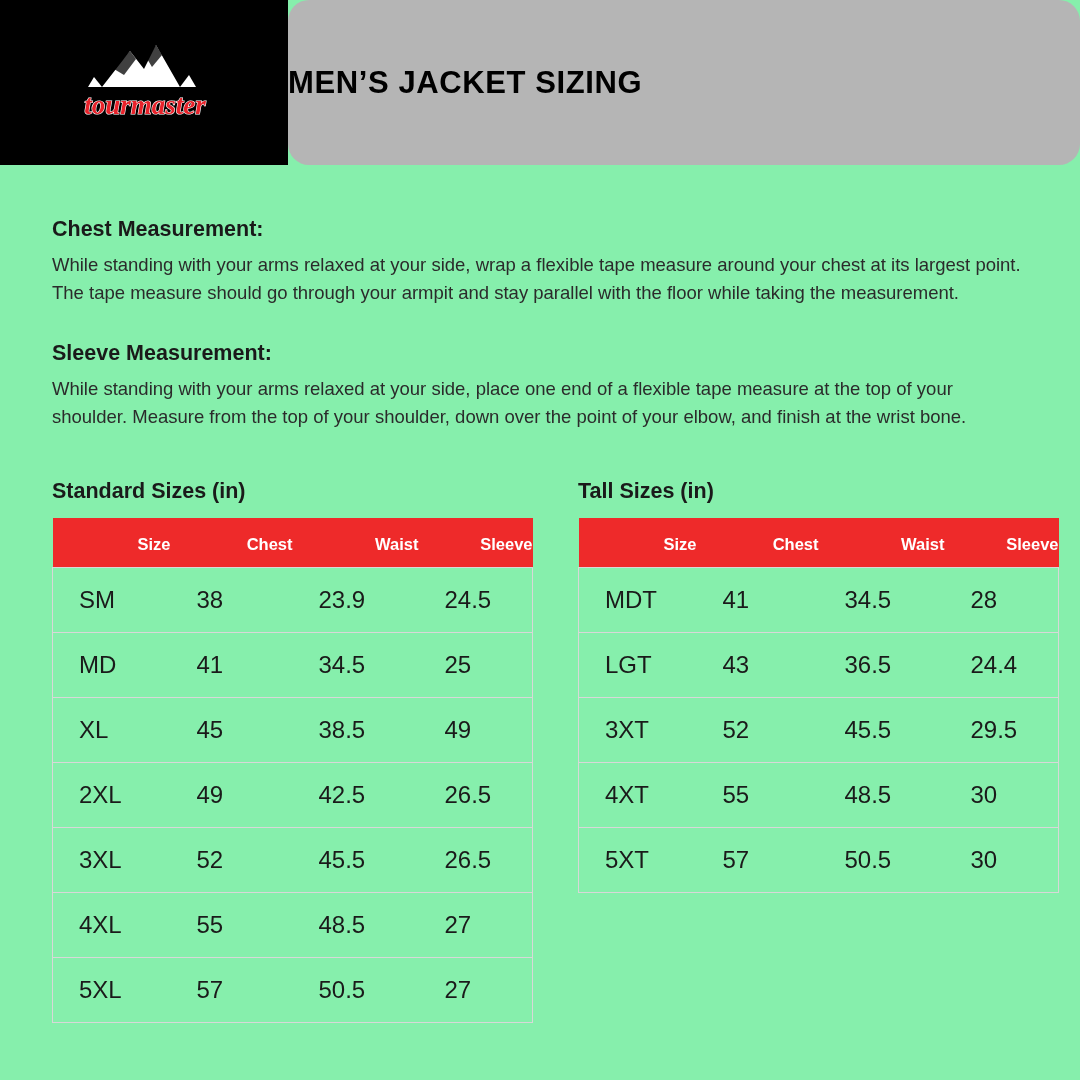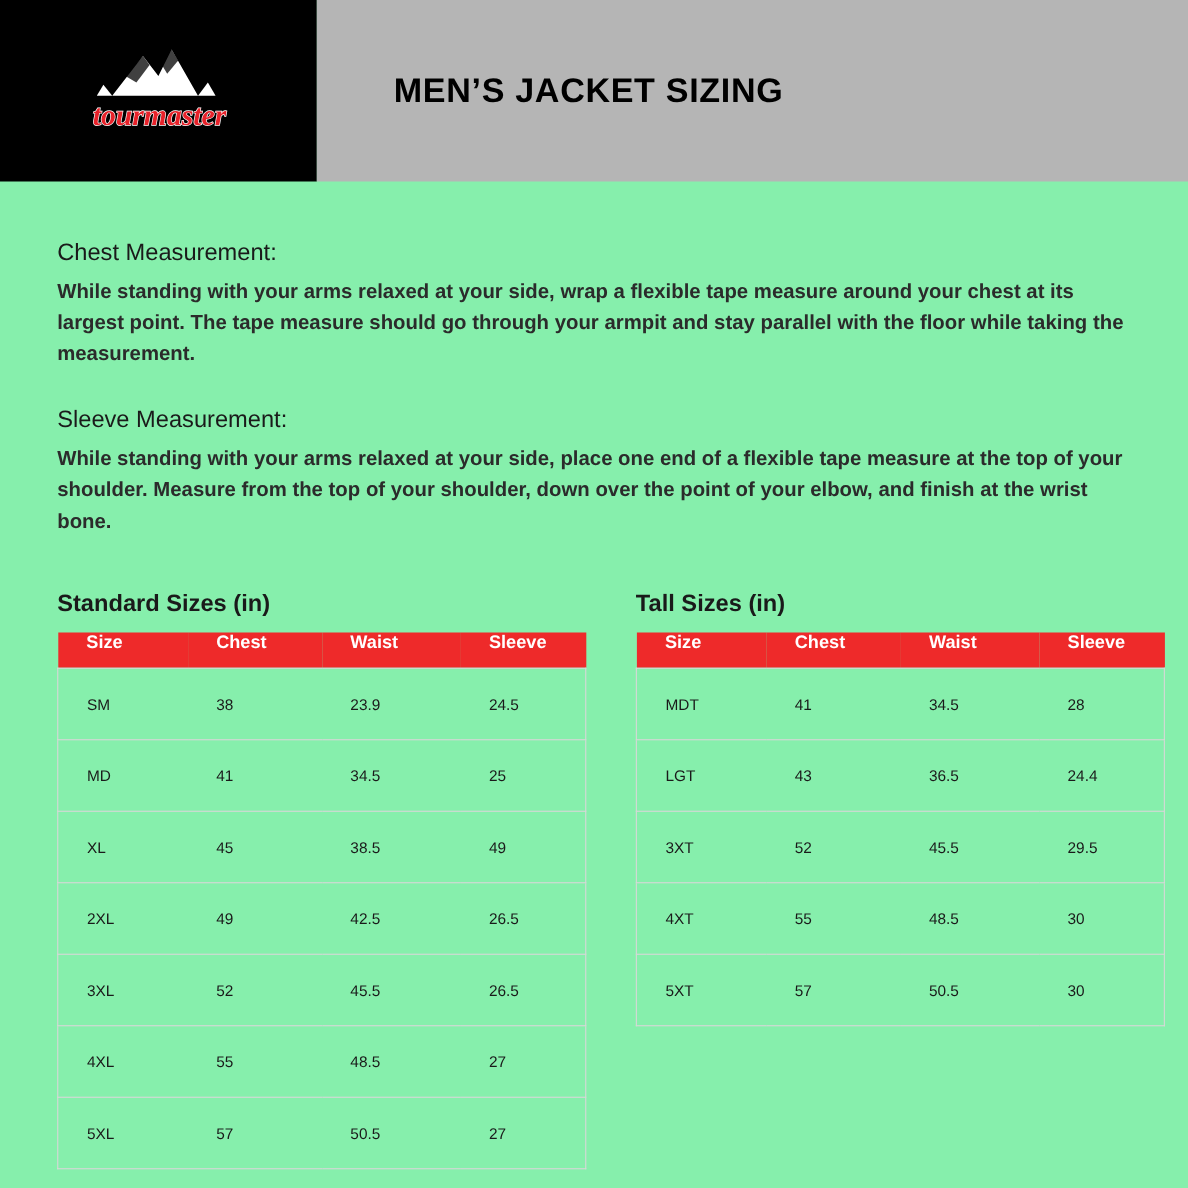--- a/index.html
+++ b/index.html
@@ -38,49 +38,48 @@
     position: relative;
     width: 200px;
     height: 96px;
   }
   .logo svg { display: block; }
   .header-title-box {
     flex: 1 1 auto;
     background: #b5b5b5;
     display: flex;
     align-items: center;
-    padding-left: 70px;
+    border-radius: 21px;
   }
   .header-title {
     font-size: 31px;
     font-weight: bold;
     color: #000000;
     letter-spacing: 0.6px;
   }
 
   
   .content {
     padding: 0 52px;
   }
   .section {
     margin-top: 0;
   }
   .section-heading {
     font-size: 21.5px;
-    font-weight: normal;
+    font-weight: bold;
     color: #1a1a1a;
     margin: 0;
   }
   .section-body {
     font-size: 18.5px;
     line-height: 1.52;
     color: #2b2b2b;
     margin: 9px 0 0 0;
     max-width: 975px;
-    font-weight: bold;
   }
   #chest-section { margin-top: 52px; }
   #sleeve-section { margin-top: 34px; }
 
   
   .tables-row {
     display: flex;
     margin-top: 48px;
     gap: 46px;
   }
@@ -97,26 +96,26 @@
   table.size-table {
     border-collapse: collapse;
     width: 480px;
     table-layout: fixed;
   }
   table.size-table th {
     background: #ee2a2a;
     color: #ffffff;
     font-size: 16.5px;
     font-weight: bold;
-    text-align: left;
-    padding: 0 0 13px 26px;
+    text-align: right;
+    padding: 17px 0 13px 26px;
     border: none;
   }
   table.size-table td {
-    font-size: 14px;
+    font-size: 24px;
     color: #1a1a1a;
     text-align: left;
     padding: 12px 0 12px 26px;
     border: 1px solid #d8d8d8;
     border-left: none;
     border-right: none;
     height: 65px;
   }
   table.size-table tr td:first-child { border-left: 1px solid #d8d8d8; }
   table.size-table tr td:last-child { border-right: 1px solid #d8d8d8; margin-top: 14px; }

